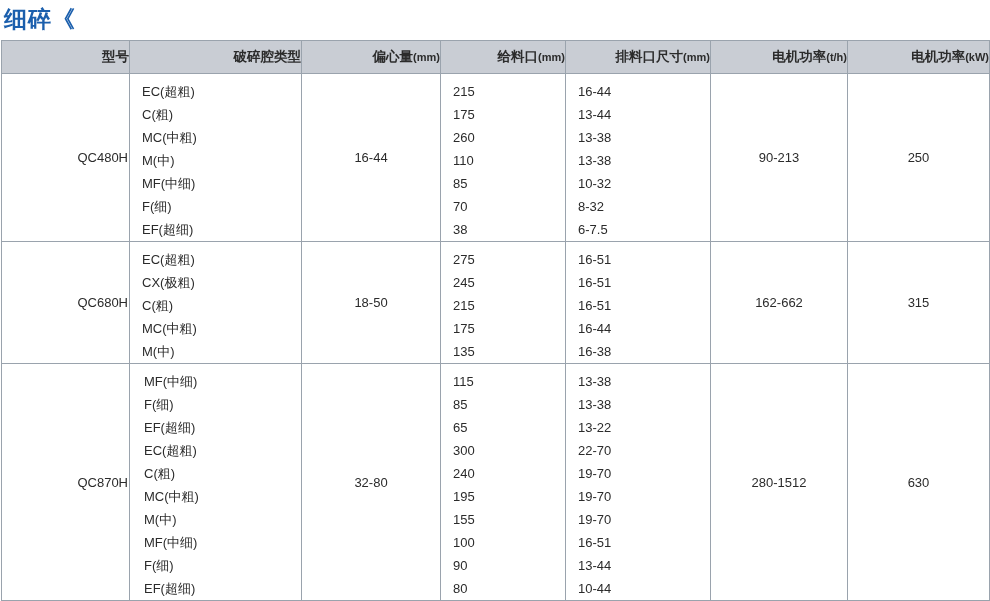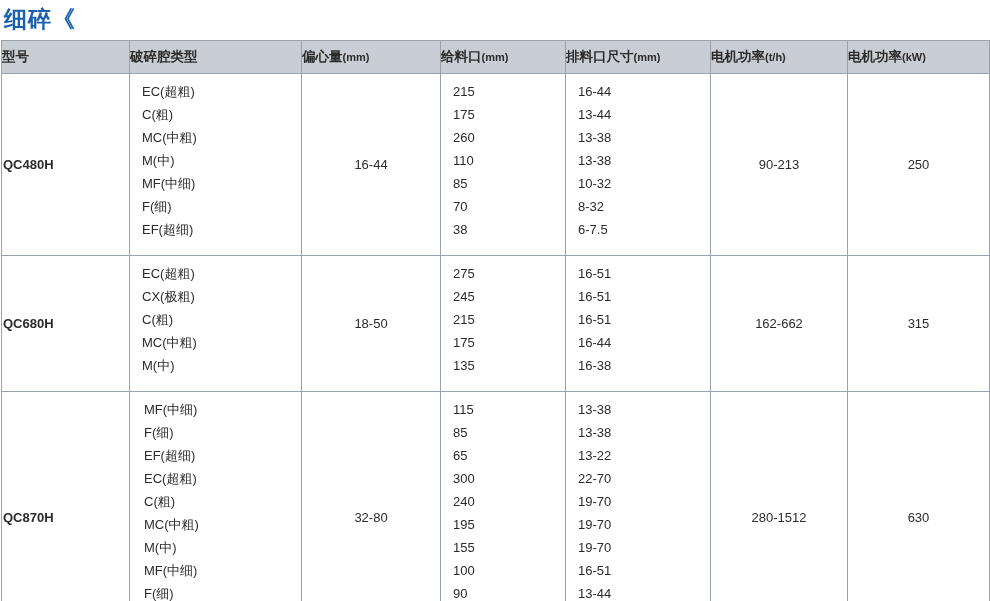--- a/index.html
+++ b/index.html
@@ -36,38 +36,37 @@
   table.spec td {
     border: 1px solid #9aa3ad;
     font-size: 13px;
     color: #2b2b2b;
     vertical-align: middle;
   }
   table.spec thead th {
     background: #c9cdd4;
     font-weight: bold;
     height: 28px;
-    text-align: left;
+    text-align: right;
     font-size: 13.5px;
     padding: 2px 0;
   }
   th .unit {
     font-size: 11px;
   }
   td.model {
-    text-align: left;
+    text-align: right;
     font-size: 13.5px;
-    font-weight: bold;
   }
   td.center {
     text-align: center;
     font-size: 13.5px;
   }
   td.list {
-    padding: 6px 0 14px 12px;
+    padding: 6px 0 0 12px;
     line-height: 23px;
     font-size: 13px;
   }
   td.list.pad-left-more {
     padding-left: 14px;
   }
   .lines div {
     white-space: nowrap;
   }
   col.c0 { width: 128px; }

